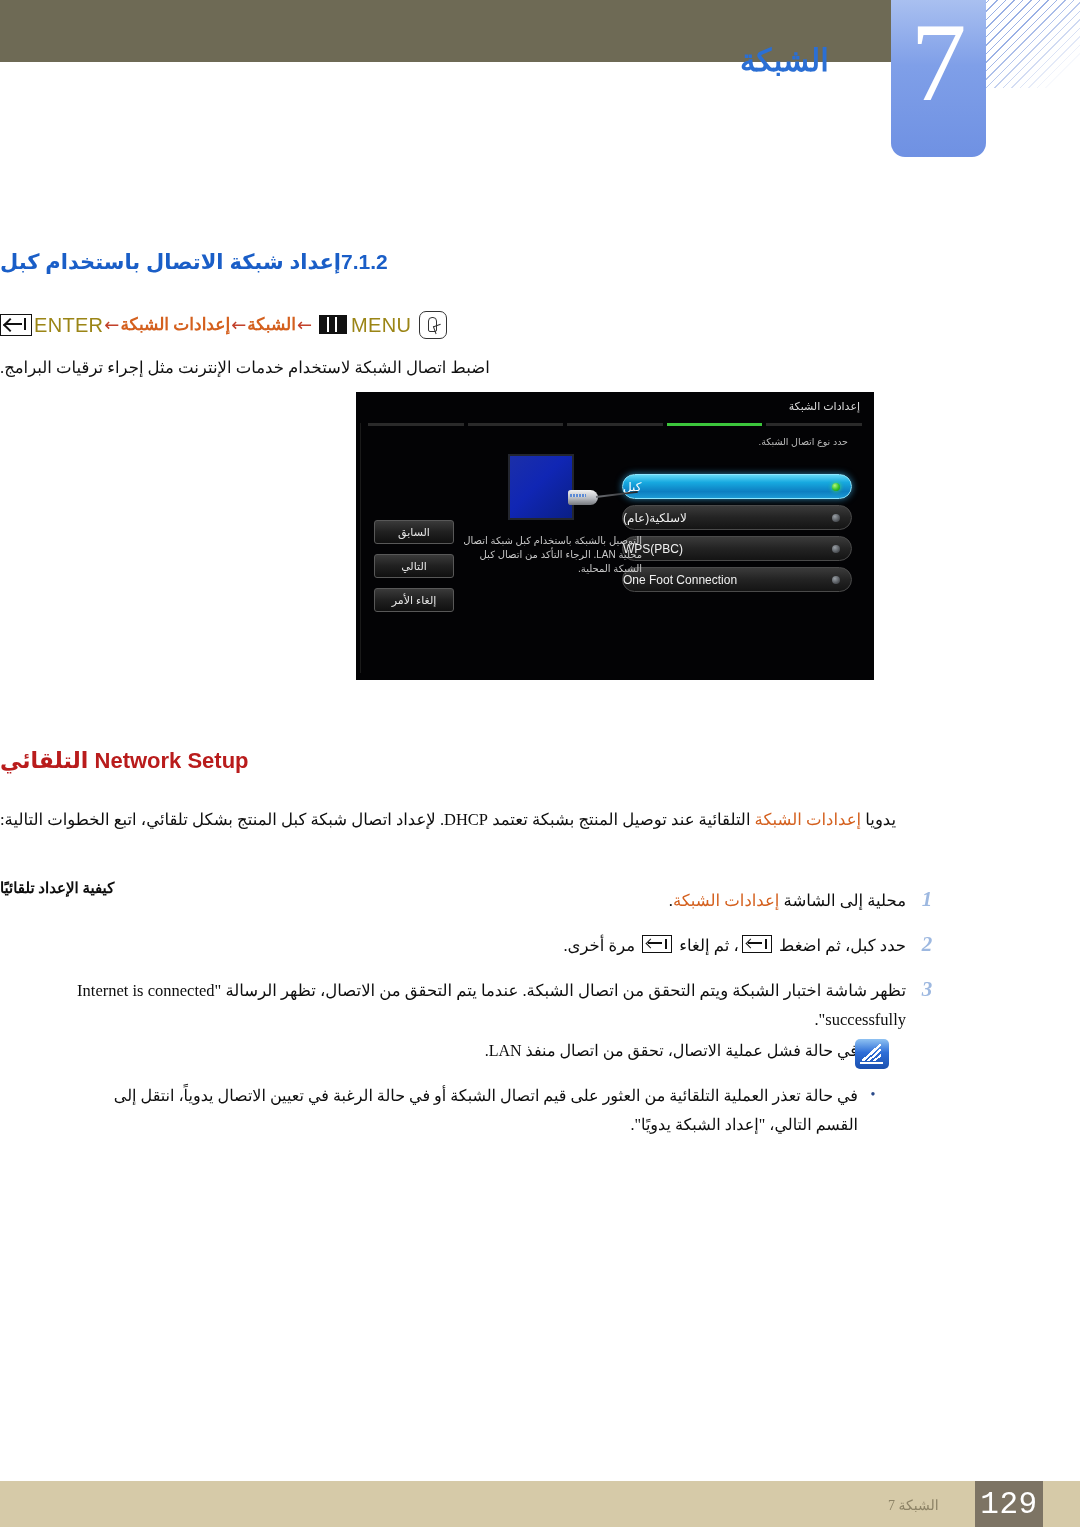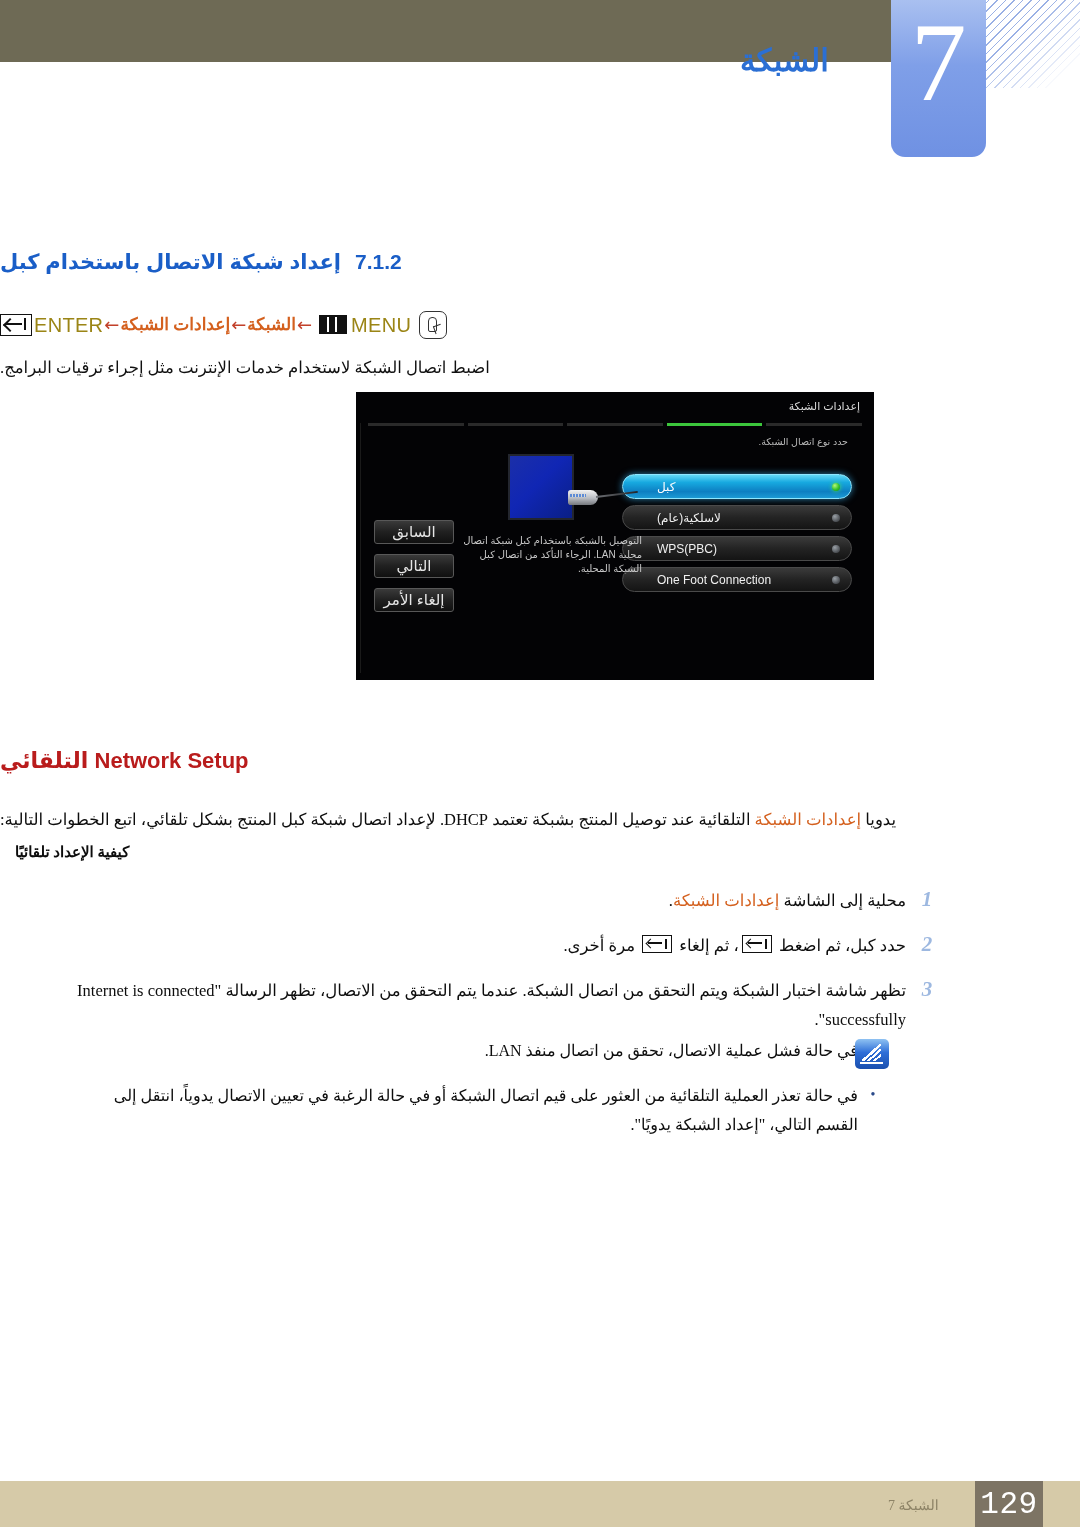--- a/index.html
+++ b/index.html
@@ -43,21 +43,21 @@
   }
 
   
   .sec-heading{
     position:absolute;top:250px;left:0;width:948px;
     text-align:left;direction:rtl;
     color:#1a5ec7;font-size:21px;font-weight:700;
     font-family:"Liberation Sans","DejaVu Sans",sans-serif;
     white-space:nowrap;
   }
-  .sec-heading .secnum{margin-left:14px;}
+  .sec-heading .secnum{}
 
   
   .breadcrumb{
     position:absolute;top:308px;left:0;width:938px;
     direction:rtl;text-align:left;
     font-family:"Liberation Sans","DejaVu Sans",sans-serif;
     font-size:20px;line-height:30px;white-space:nowrap;
   }
   .breadcrumb > *{vertical-align:middle;display:inline-block;}
   .bc-word{color:#9b8516;font-weight:400;letter-spacing:.3px;}
@@ -125,21 +125,21 @@
   .tv-steps i.on{background:#3cc63c;}
   .tv-sub{
     position:absolute;top:44px;right:26px;color:#bcbcbc;font-size:9.5px;direction:rtl;
   }
   .tv-menu{position:absolute;top:82px;right:22px;width:230px;}
   .tv-item{
     height:25px;border-radius:13px;margin-bottom:6px;position:relative;
     background:linear-gradient(to bottom,#3b3b3b 0%,#242424 48%,#141414 100%);
     border:1px solid #4a4a4a;
     display:flex;align-items:center;justify-content:flex-end;
-    padding-right:32px;box-sizing:border-box;padding-left:34px;
+    padding-right:32px;box-sizing:border-box;
   }
   .tv-item span{color:#f0f0f0;font-size:12px;direction:rtl;}
   .tv-item .dot{
     position:absolute;right:11px;top:50%;margin-top:-4px;
     width:8px;height:8px;border-radius:50%;
     background:radial-gradient(circle at 35% 32%,#9aa0a6,#55595e 60%,#2e3134);
   }
   .tv-item.sel{
     background:linear-gradient(to bottom,#62d8f5 0%,#17a9e0 32%,#0d7fc2 72%,#1c9ad4 100%);
     border:1px solid #8ee6ff;
@@ -174,43 +174,43 @@
     position:absolute;top:142px;left:96px;width:190px;
     color:#c9c9c9;font-size:10px;line-height:14px;direction:rtl;text-align:right;
   }
   .tv-btns{position:absolute;top:128px;left:18px;width:80px;}
   .tv-btn{
     height:22px;border-radius:3px;margin-bottom:10px;
     background:linear-gradient(to bottom,#3a3a3a 0%,#202020 50%,#101010 100%);
     border:1px solid #585858;
     display:flex;align-items:center;justify-content:center;
   }
-  .tv-btn span{color:#e6e6e6;font-size:15px;direction:rtl;}
+  .tv-btn span{color:#e6e6e6;font-size:11px;direction:rtl;}
   .tv-sidebar{
     position:absolute;top:31px;left:4px;width:1px;height:250px;background:#1a1a1a;
   }
 
   
   .sub-heading{
     position:absolute;top:748px;left:0;width:928px;
     direction:rtl;text-align:left;
     color:#b91c1c;font-size:22px;font-weight:700;
     font-family:"Liberation Sans","DejaVu Sans",sans-serif;
     white-space:nowrap;
   }
   .body-para{
     position:absolute;top:806px;left:0;width:938px;
     direction:rtl;text-align:left;color:#0d0d0d;
     font-size:16.5px;line-height:27px;white-space:nowrap;
   }
   .hl-orange{color:#d4601e;}
   .how-to{
-    position:absolute;top:843px;left:0;width:938px;
+    position:absolute;top:879px;left:0;width:938px;
     direction:rtl;text-align:left;color:#0d0d0d;
-    font-size:15px;font-weight:700;white-space:nowrap;padding-left:15px;
+    font-size:15px;font-weight:700;white-space:nowrap;
   }
 
   
   .steps{position:absolute;top:886px;left:0;width:948px;}
   .step{
     display:flex;flex-direction:row;align-items:flex-start;
     direction:rtl;margin-bottom:16px;
   }
   .step .n{
     width:42px;flex:0 0 42px;text-align:center;

